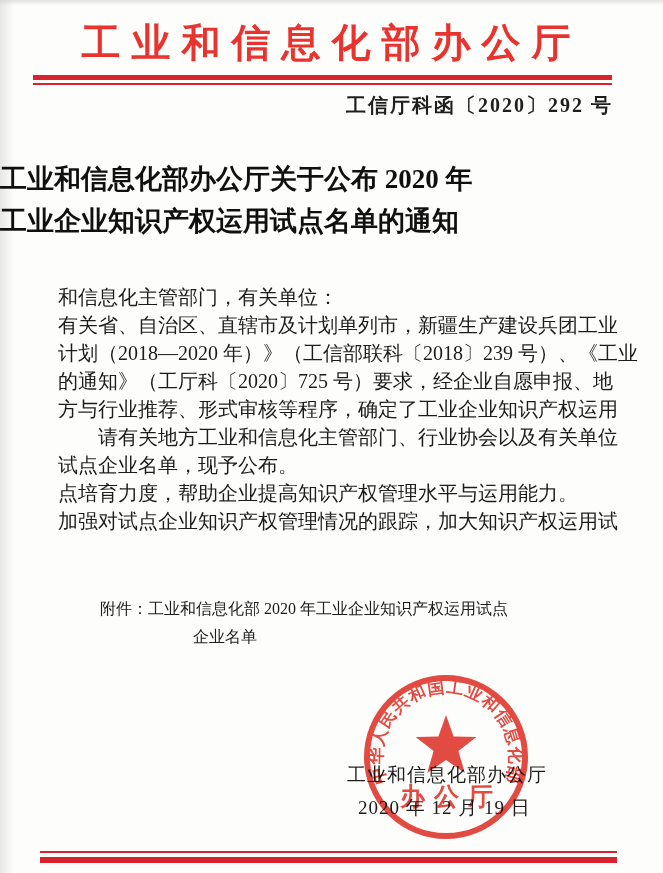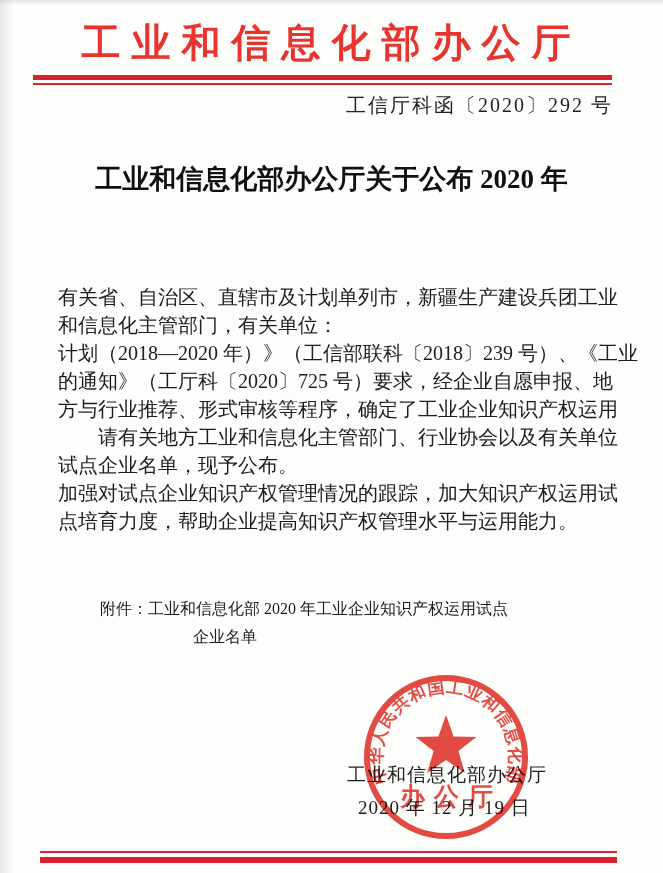--- a/index.html
+++ b/index.html
@@ -38,26 +38,26 @@
   }
   .rule-top-thin {
     position:absolute; left:33px; top:83px; width:579px; height:2px;
     background:#d8232e;
   }
   .doc-number {
     position:absolute; top:92px; right:50px;
     font-size:20px; letter-spacing:2px;
     color:#1f1f1f;
     white-space:nowrap;
+    font-weight:bold;
   }
 
   
   .doc-title {
     position:absolute; top:158px; left:0; width:100%;
-    text-align:center;
     font-size:27px; font-weight:bold;
     line-height:42px;
     color:#101010;
   }
 
   
   .body-text {
     position:absolute; top:283px; left:58px; width:558px;
     font-size:20px; line-height:28px;
     color:#1c1c1c;
@@ -111,32 +111,33 @@
 
   <div class="letterhead">工业和信息化部办公厅</div>
 
   <div class="rule-top-thick"></div>
   <div class="rule-top-thin"></div>
 
   <div class="doc-number">工信厅科函〔2020〕292 号</div>
 
   <div class="doc-title">
     <div>工业和信息化部办公厅关于公布 2020 年</div>
+    <div>工业企业知识产权运用试点名单的通知</div>
   </div>
 
   <div class="body-text">
+    <div class="line">和信息化主管部门，有关单位：</div>
     <div class="line">有关省、自治区、直辖市及计划单列市，新疆生产建设兵团工业</div>
-    <div class="line">和信息化主管部门，有关单位：</div>
     <div class="line">计划（2018—2020 年）》（工信部联科〔2018〕239 号）、《工业</div>
     <div class="line">的通知》（工厅科〔2020〕725 号）要求，经企业自愿申报、地</div>
     <div class="line">方与行业推荐、形式审核等程序，确定了工业企业知识产权运用</div>
     <div class="line">　　请有关地方工业和信息化主管部门、行业协会以及有关单位</div>
     <div class="line">试点企业名单，现予公布。</div>
+    <div class="line">点培育力度，帮助企业提高知识产权管理水平与运用能力。</div>
     <div class="line">加强对试点企业知识产权管理情况的跟踪，加大知识产权运用试</div>
-    <div class="line">点培育力度，帮助企业提高知识产权管理水平与运用能力。</div>
   </div>
 
   <div class="attachment">
     <div>附件：工业和信息化部 2020 年工业企业知识产权运用试点</div>
     <div class="cont">企业名单</div>
   </div>
 
   <div class="sig-agency">工业和信息化部办公厅</div>
   <div class="sig-date">2020 年 12 月 19 日</div>
 

